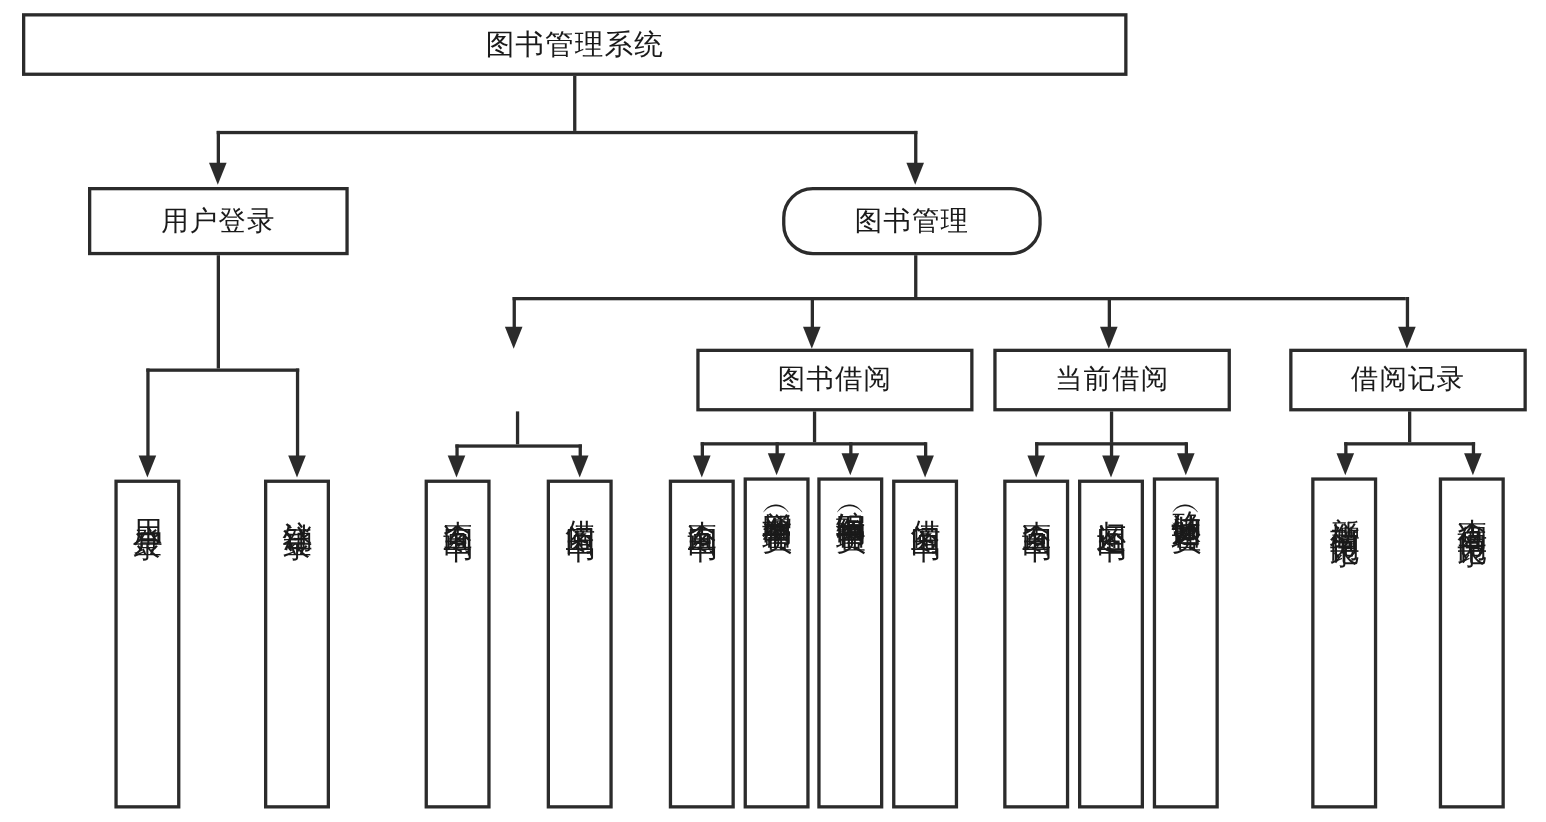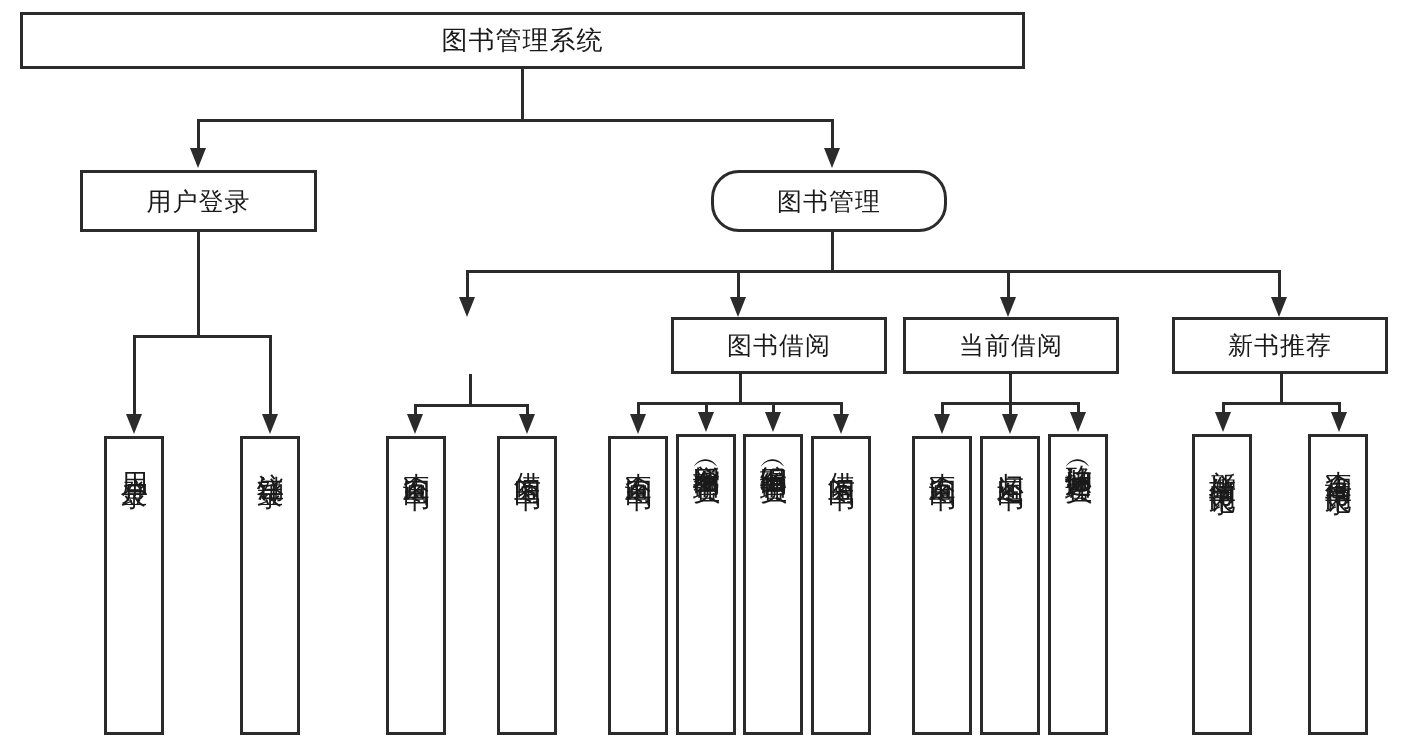--- a/index.html
+++ b/index.html
@@ -136,28 +136,28 @@
 
   <div class="edge v" style="left:737px; top:270px; height:29px;"></div>
   <div class="arrow" style="left:730px; top:297px;"></div>
 
   <div class="edge v" style="left:1007px; top:270px; height:29px;"></div>
   <div class="arrow" style="left:1000px; top:297px;"></div>
 
   <div class="edge v" style="left:1278px; top:270px; height:29px;"></div>
   <div class="arrow" style="left:1271px; top:297px;"></div>
 
-  <div class="node horiz" style="left:671px; top:317px; width:216px; height:57px;">
+  <div class="node horiz" style="left:633px; top:317px; width:252px; height:57px;">
     <span class="label">图书借阅</span>
   </div>
   <div class="node horiz" style="left:903px; top:317px; width:216px; height:57px;">
     <span class="label">当前借阅</span>
   </div>
   <div class="node horiz" style="left:1172px; top:317px; width:216px; height:57px;">
-    <span class="label">新书推荐</span>
+    <span class="label">借阅记录</span>
   </div>
 
   <div class="edge v" style="left:469px; top:374px; height:30px;"></div>
   <div class="edge h" style="left:414px; top:404px; width:115px;"></div>
   <div class="edge v" style="left:414px; top:404px; height:12px;"></div>
   <div class="arrow" style="left:407px; top:414px;"></div>
   <div class="edge v" style="left:526px; top:404px; height:12px;"></div>
   <div class="arrow" style="left:519px; top:414px;"></div>
 
   <div class="node vert" style="left:386px; top:436px; width:60px; height:299px;">

